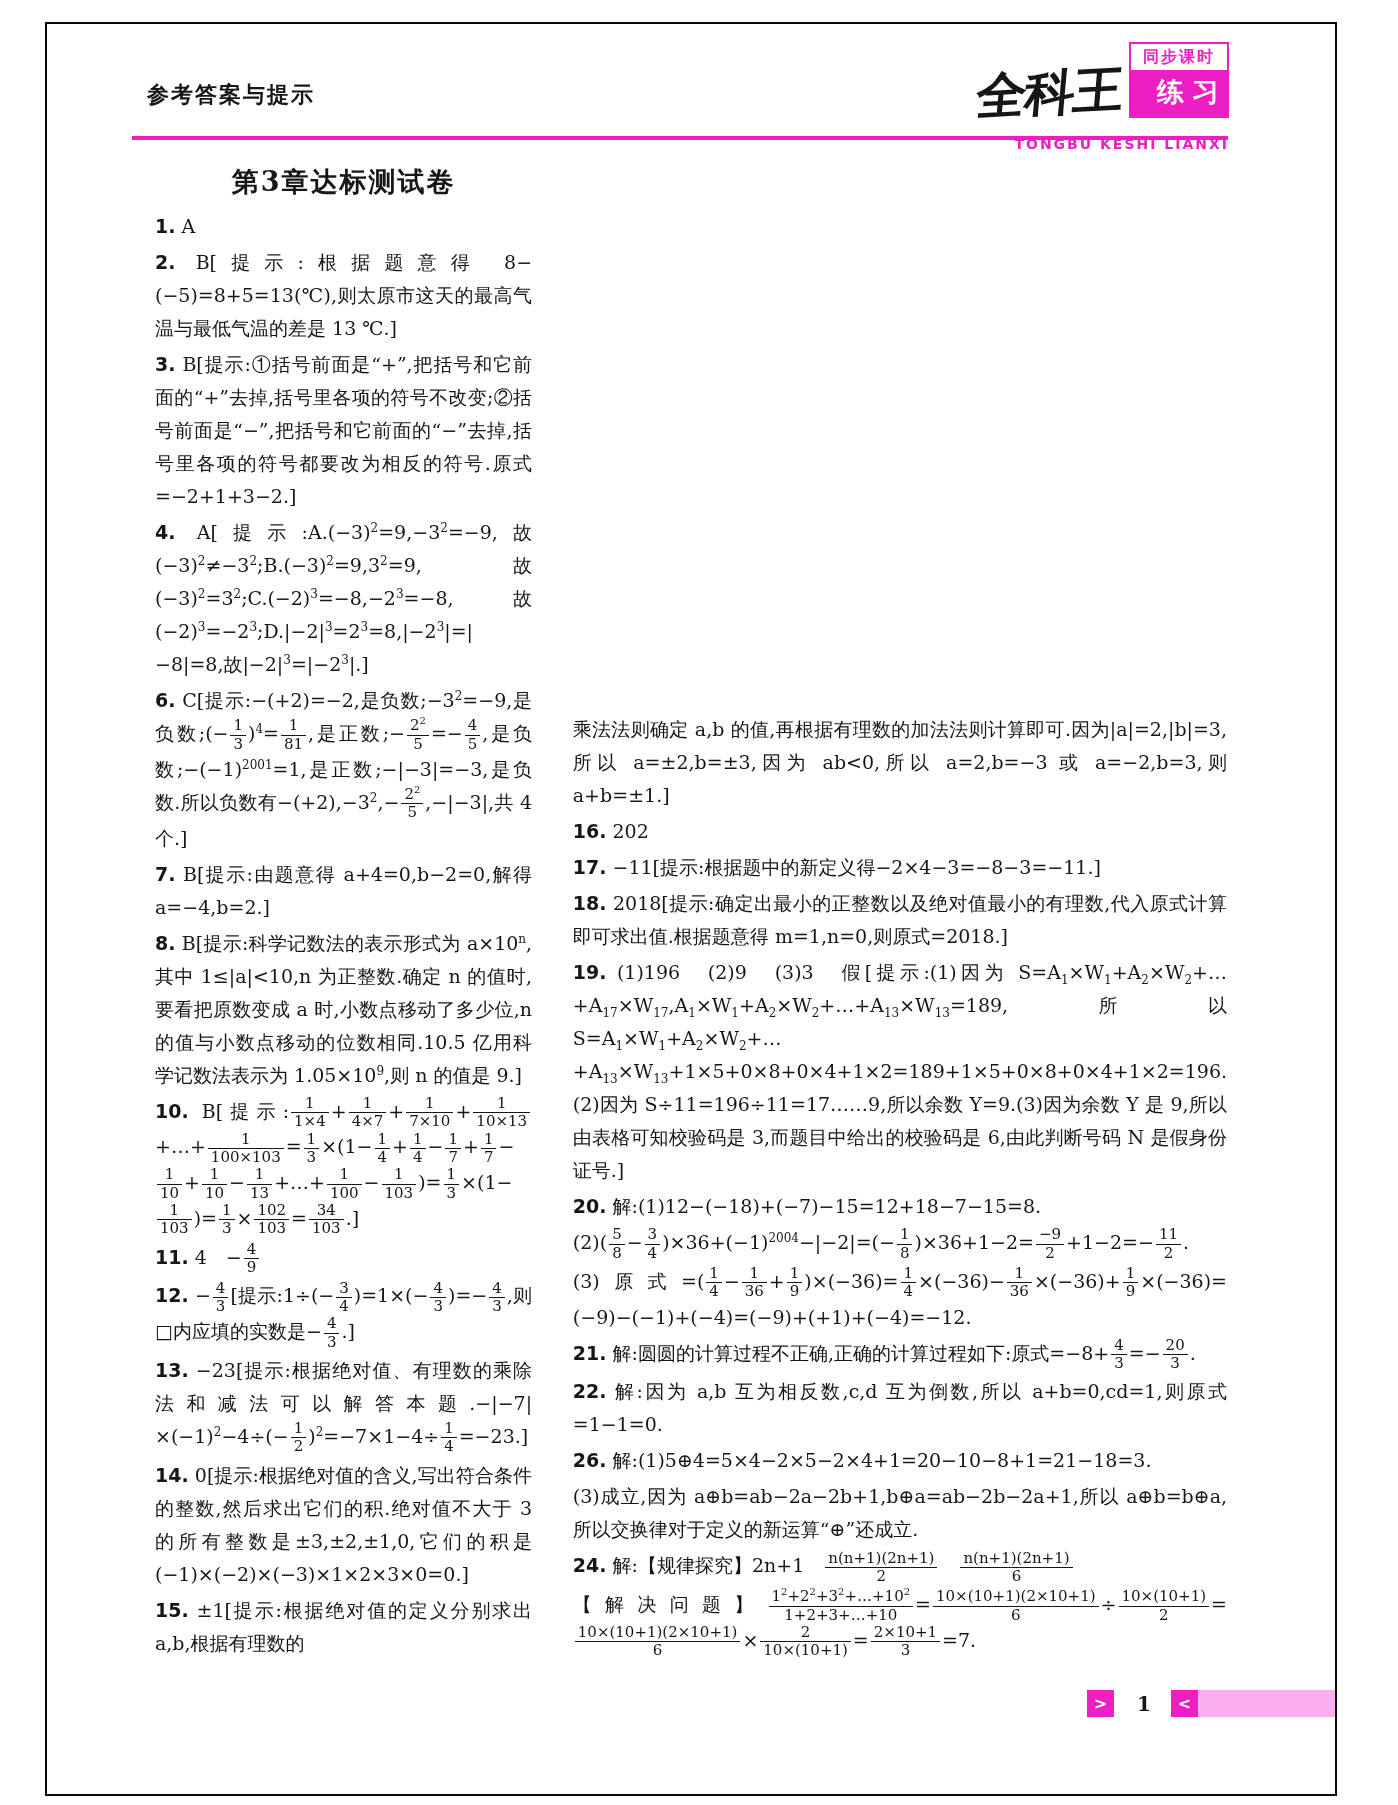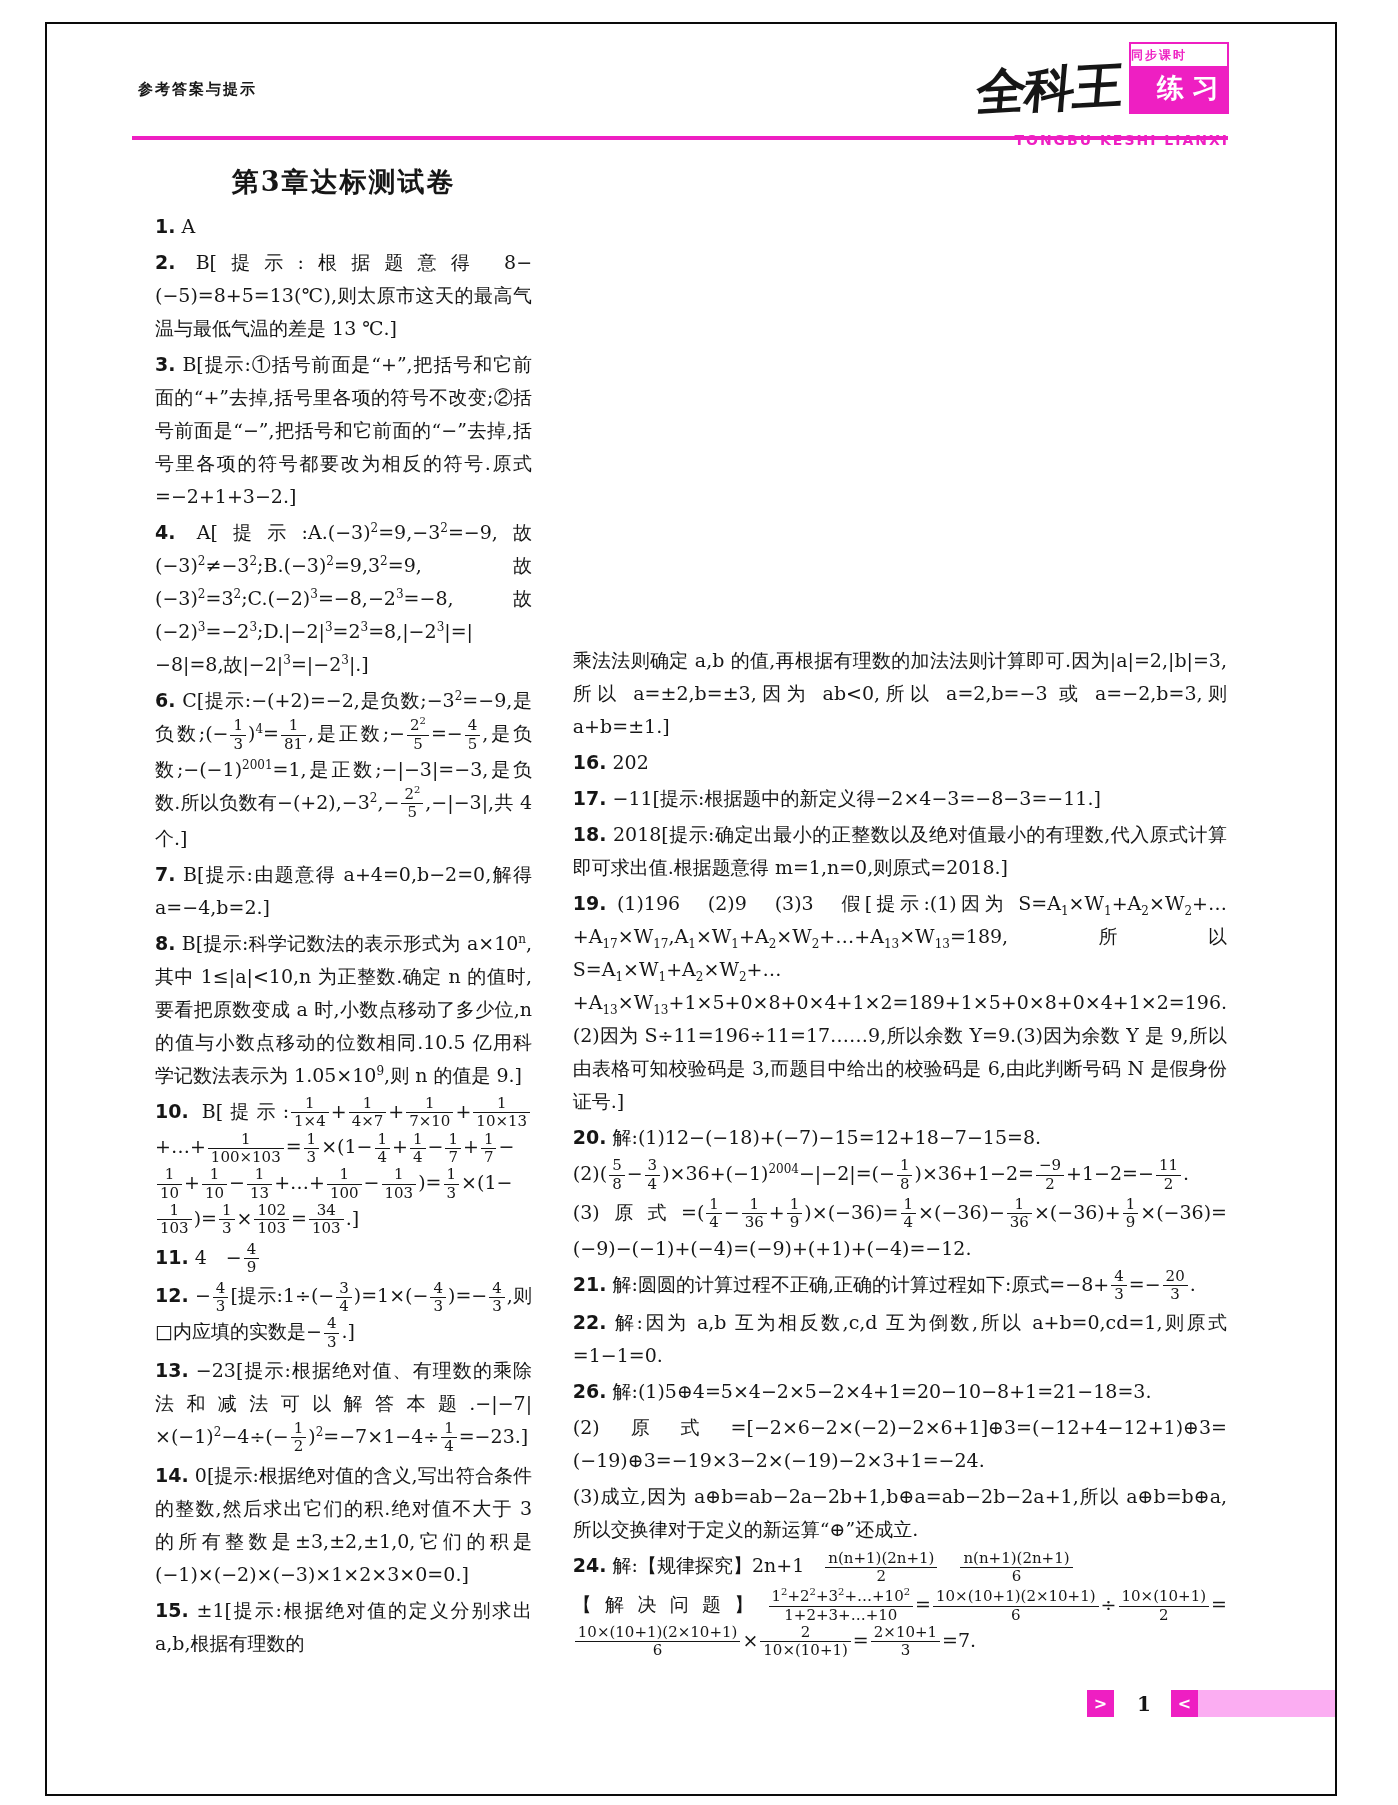--- a/index.html
+++ b/index.html
@@ -7,37 +7,37 @@
     width:1398px;height:1805px;position:relative;background:#ffffff;
     font-family:"DejaVu Serif","Liberation Serif",serif;color:#161616;
     -webkit-font-smoothing:antialiased;
   }
   .frame{
     position:absolute;left:45px;top:22px;width:1288px;height:1770px;
     border:2px solid #0a0a0a;background:#fff;
   }
   
   .running-head{
-    position:absolute;left:91px;top:56px;font-size:15px;font-weight:bold;
+    position:absolute;left:100px;top:56px;font-size:22px;font-weight:bold;
     letter-spacing:2px;
   }
   .rule{
     position:absolute;left:85px;top:112px;width:1096px;height:4px;
     background:var(--accent,#ee1fc2);
   }
   .logo{position:absolute;top:18px;right:106px;text-align:right;}
   .logo-row{display:flex;align-items:flex-end;justify-content:flex-end;}
   .brand{
     font-size:50px;font-weight:bold;line-height:1;
     transform:skewX(-8deg) rotate(-3deg);letter-spacing:-2px;padding-right:4px;
   }
   .badge{border:2px solid var(--accent,#ee1fc2);width:96px;margin-left:4px;background:#fff;}
   .badge-top{
-    display:block;color:var(--accent,#ee1fc2);font-size:12px;font-weight:bold;
-    padding:3px 0 2px;letter-spacing:2px;text-align:left;
+    display:block;color:var(--accent,#ee1fc2);font-size:16px;font-weight:bold;
+    padding:3px 0 2px;letter-spacing:2px;text-align:center;
   }
   .badge-bottom{
     display:block;background:var(--accent,#ee1fc2);color:#fff;font-size:27px;
     font-weight:bold;padding:4px 0 6px;letter-spacing:8px;text-indent:8px;text-align:right;
   }
   .tagline{
     color:var(--accent,#ee1fc2);font-size:14px;font-weight:bold;letter-spacing:2px;
     margin-top:18px;font-family:"DejaVu Sans","Liberation Sans",sans-serif;
   }
   
@@ -122,21 +122,20 @@
           <p class="item"><b class="qnum">16.</b> 202</p>
           <p class="item"><b class="qnum">17.</b> −11[提示:根据题中的新定义得−2×4−3=−8−3=−11.]</p>
           <p class="item"><b class="qnum">18.</b> 2018[提示:确定出最小的正整数以及绝对值最小的有理数,代入原式计算即可求出值.根据题意得 m=1,n=0,则原式=2018.]</p>
           <p class="item"><b class="qnum">19.</b> (1)196　(2)9　(3)3　假[提示:(1)因为 S=A<sub>1</sub>×W<sub>1</sub>+A<sub>2</sub>×W<sub>2</sub>+…+A<sub>17</sub>×W<sub>17</sub>,A<sub>1</sub>×W<sub>1</sub>+A<sub>2</sub>×W<sub>2</sub>+…+A<sub>13</sub>×W<sub>13</sub>=189,所以 S=A<sub>1</sub>×W<sub>1</sub>+A<sub>2</sub>×W<sub>2</sub>+…+A<sub>13</sub>×W<sub>13</sub>+1×5+0×8+0×4+1×2=189+1×5+0×8+0×4+1×2=196.(2)因为 S÷11=196÷11=17……9,所以余数 Y=9.(3)因为余数 Y 是 9,所以由表格可知校验码是 3,而题目中给出的校验码是 6,由此判断号码 N 是假身份证号.]</p>
           <p class="item"><b class="qnum">20.</b> 解:(1)12−(−18)+(−7)−15=12+18−7−15=8.</p>
           <p class="item">(2)(<span class="fr"><span class="n">5</span><span class="d">8</span></span>−<span class="fr"><span class="n">3</span><span class="d">4</span></span>)×36+(−1)<sup>2004</sup>−|−2|=(−<span class="fr"><span class="n">1</span><span class="d">8</span></span>)×36+1−2=<span class="fr"><span class="n">−9</span><span class="d">2</span></span>+1−2=−<span class="fr"><span class="n">11</span><span class="d">2</span></span>.</p>
           <p class="item">(3)原式=(<span class="fr"><span class="n">1</span><span class="d">4</span></span>−<span class="fr"><span class="n">1</span><span class="d">36</span></span>+<span class="fr"><span class="n">1</span><span class="d">9</span></span>)×(−36)=<span class="fr"><span class="n">1</span><span class="d">4</span></span>×(−36)−<span class="fr"><span class="n">1</span><span class="d">36</span></span>×(−36)+<span class="fr"><span class="n">1</span><span class="d">9</span></span>×(−36)=(−9)−(−1)+(−4)=(−9)+(+1)+(−4)=−12.</p>
           <p class="item"><b class="qnum">21.</b> 解:圆圆的计算过程不正确,正确的计算过程如下:原式=−8+<span class="fr"><span class="n">4</span><span class="d">3</span></span>=−<span class="fr"><span class="n">20</span><span class="d">3</span></span>.</p>
           <p class="item"><b class="qnum">22.</b> 解:因为 a,b 互为相反数,c,d 互为倒数,所以 a+b=0,cd=1,则原式=1−1=0.</p>
           <p class="item"><b class="qnum">26.</b> 解:(1)5⊕4=5×4−2×5−2×4+1=20−10−8+1=21−18=3.</p>
-          <p class="item">(2)原式=[−2×6−2×(−2)−2×6+1]⊕3=(−12+4−12+1)⊕3=(−19)⊕3=−19×3−2×(−19)−2×3+1=−24.</p>
           <p class="item">(3)成立,因为 a⊕b=ab−2a−2b+1,b⊕a=ab−2b−2a+1,所以 a⊕b=b⊕a,所以交换律对于定义的新运算“⊕”还成立.</p>
           <p class="item"><b class="qnum">24.</b> 解:【规律探究】2n+1　<span class="fr"><span class="n">n(n+1)(2n+1)</span><span class="d">2</span></span>　<span class="fr"><span class="n">n(n+1)(2n+1)</span><span class="d">6</span></span></p>
           <p class="item">【解决问题】<span class="fr"><span class="n">1<sup>2</sup>+2<sup>2</sup>+3<sup>2</sup>+…+10<sup>2</sup></span><span class="d">1+2+3+…+10</span></span>=<span class="fr"><span class="n">10×(10+1)(2×10+1)</span><span class="d">6</span></span>÷<span class="fr"><span class="n">10×(10+1)</span><span class="d">2</span></span>=<span class="fr"><span class="n">10×(10+1)(2×10+1)</span><span class="d">6</span></span>×<span class="fr"><span class="n">2</span><span class="d">10×(10+1)</span></span>=<span class="fr"><span class="n">2×10+1</span><span class="d">3</span></span>=7.</p>
         </div>
     </div>
 
     <div class="pg-btn btn-next">
       <span>&gt;</span>
     </div>
     <div class="page-num">1</div>

